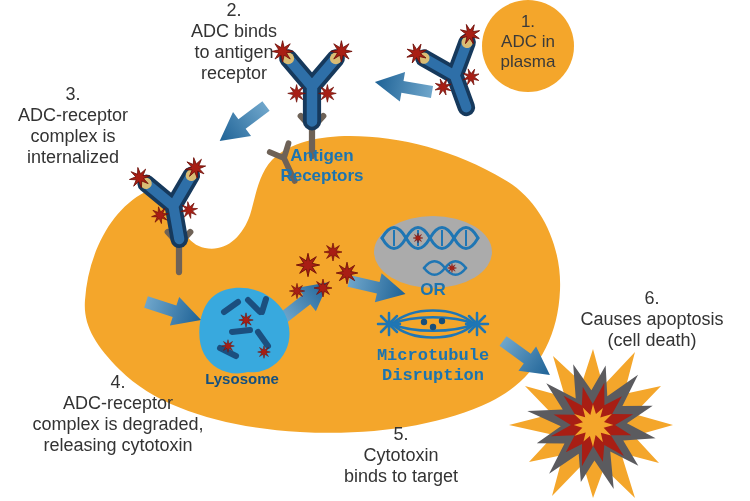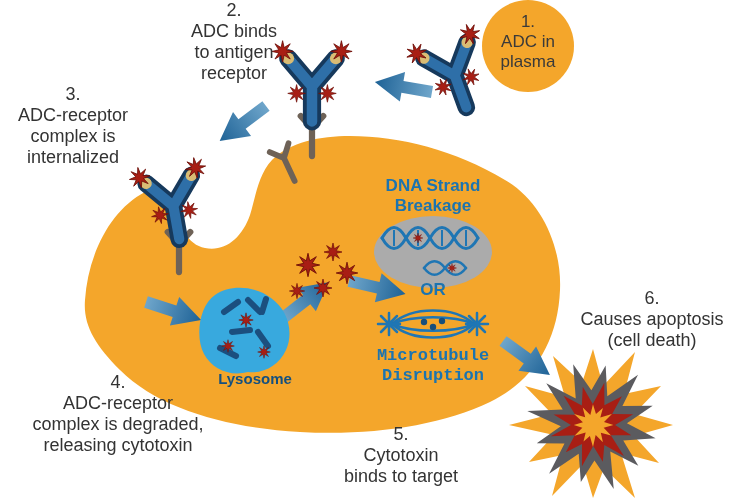--- a/index.html
+++ b/index.html
@@ -153,20 +153,20 @@
 ADC-receptor
 complex is degraded,
 releasing cytotoxin</div>
   <div class="label step" style="left:312px;top:424px;width:178px;">5.
 Cytotoxin
 binds to target</div>
   <div class="label step" style="left:558px;top:288px;width:188px;">6.
 Causes apoptosis
 (cell death)</div>
 
-  <div class="label blue" style="left:363px;top:176px;width:140px;">DNA Strand
-Breakage</div>
+  <div class="label blue" style="left:272px;top:146px;width:100px;">Antigen
+Receptors</div>
   <div class="label blue" style="left:413px;top:280px;width:40px;">OR</div>
   <div class="label blue" style="left:363px;top:346px;width:140px;font-family:Liberation Mono, monospace;">Microtubule
 Disruption</div>
-  <div class="label lyso" style="left:205px;top:370px;width:100px;">Lysosome</div>
+  <div class="label lyso" style="left:192px;top:370px;width:100px;">Lysosome</div>
 
 </div>
 
 </body></html>

